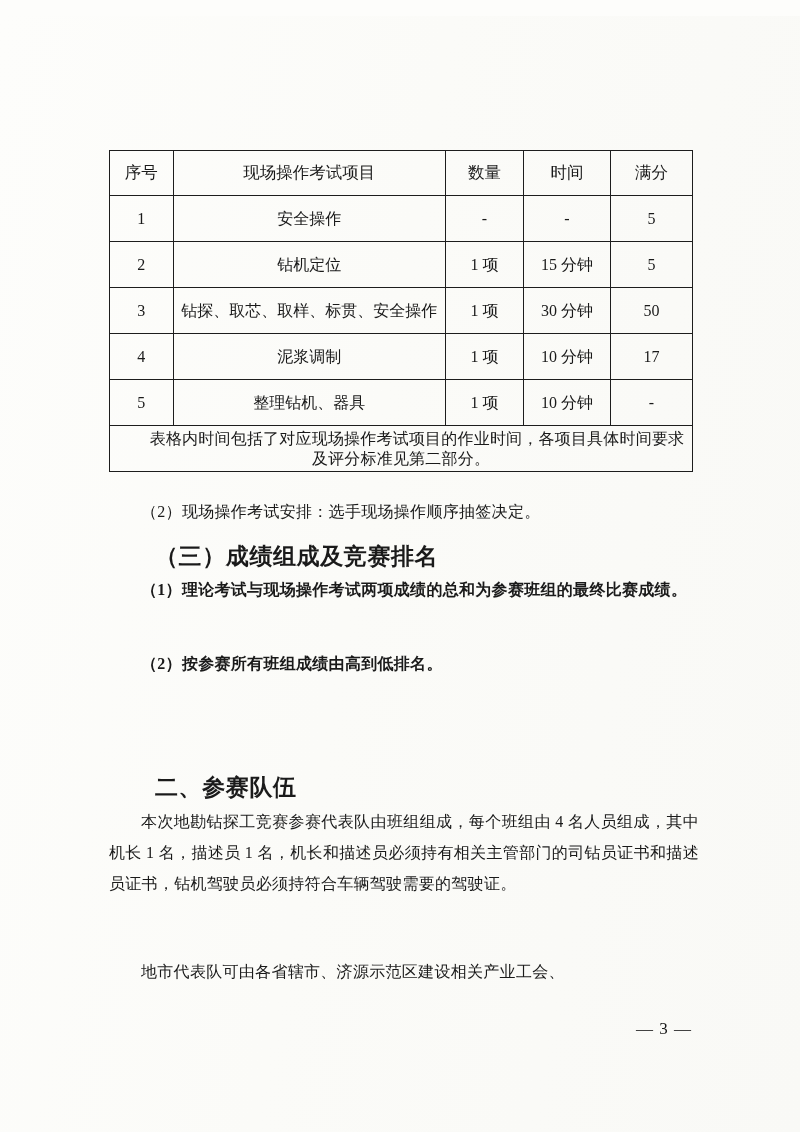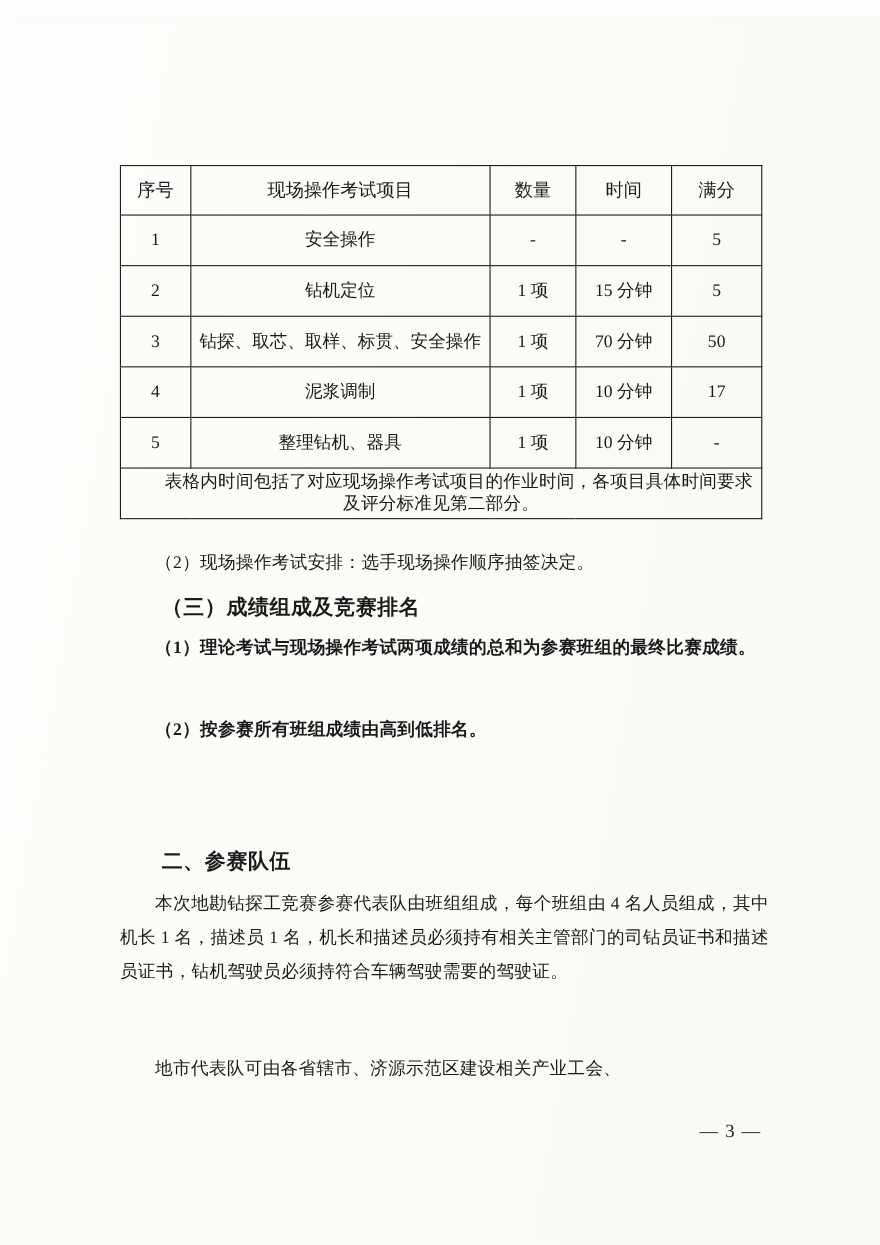--- a/index.html
+++ b/index.html
@@ -89,21 +89,21 @@
     text-align: justify;
     font-family: Liberation Serif, serif;
   }
   .para.indent { text-indent: 2em; }
   .bold { font-weight: bold; }
 
   .heading {
     position: absolute;
     left: 109px;
     width: 590px;
-    font-size: 19px;
+    font-size: 23px;
     font-weight: bold;
     letter-spacing: 0.6px;
     line-height: 1.9;
   }
 
   .page-number {
     position: absolute;
     right: 108px;
     top: 1003px;
     font-size: 17px;
@@ -147,21 +147,21 @@
           <td>2</td>
           <td>钻机定位</td>
           <td>1 项</td>
           <td>15 分钟</td>
           <td>5</td>
         </tr>
         <tr>
           <td>3</td>
           <td>钻探、取芯、取样、标贯、安全操作</td>
           <td>1 项</td>
-          <td>70 分钟</td>
+          <td>30 分钟</td>
           <td>50</td>
         </tr>
         <tr>
           <td>4</td>
           <td>泥浆调制</td>
           <td>1 项</td>
           <td>10 分钟</td>
           <td>17</td>
         </tr>
         <tr>

